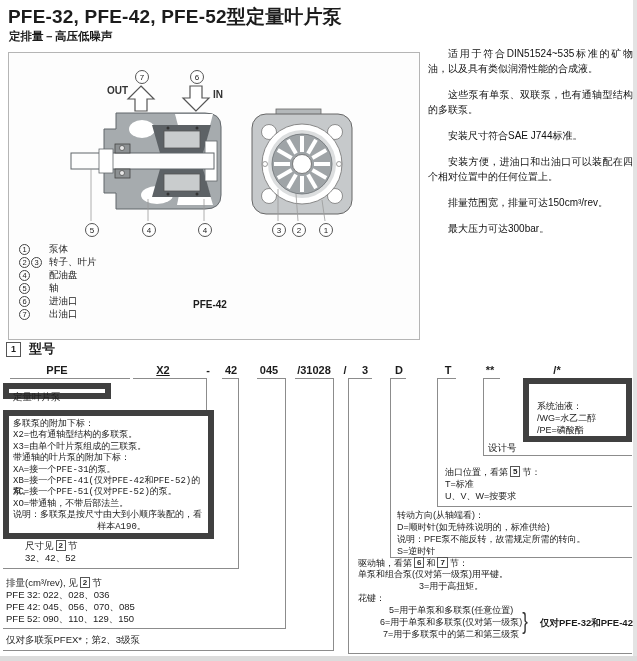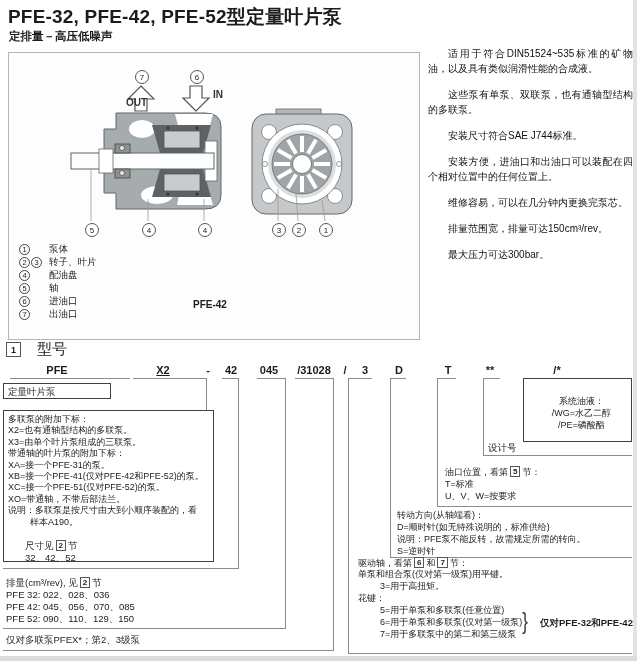--- a/index.html
+++ b/index.html
@@ -16,30 +16,30 @@
   .lrow{display:flex;align-items:center;height:13px;}
   .lnums{width:30px;display:flex;align-items:center;}
   .lc{display:inline-flex;width:11px;height:11px;border:1px solid #444;border-radius:50%;
       align-items:center;justify-content:center;font-size:7.5px;margin-right:1px;box-sizing:border-box;}
   .figcap{position:absolute;left:184px;top:246px;font-size:10px;font-weight:bold;text-align:right;}
   .intro{left:428px;top:46px;width:205px;font-size:10px;line-height:15px;text-align:justify;color:#111;}
   .intro p{margin:0 0 11px 0;text-indent:2em;}
   .sech{left:6px;top:340px;display:flex;align-items:center;}
   .secbox{width:13px;height:13px;border:1px solid #555;font-size:9px;font-weight:bold;
           display:flex;align-items:center;justify-content:center;}
-  .sectitle{margin-left:16px;font-size:15px;font-weight:normal;}
+  .sectitle{margin-left:8px;font-size:13px;font-weight:bold;}
   .code{position:absolute;top:364px;transform:translateX(-50%);font-weight:bold;font-size:11px;white-space:nowrap;}
   .hl{position:absolute;border-top:1px solid #8c8c8c;height:0;}
   .vl{position:absolute;border-left:1px solid #8c8c8c;width:0;}
-  .bx{position:absolute;border:1px solid #404040;background:#fff;box-sizing:border-box;}
+  .bx{position:absolute;border:6px solid #404040;background:#fff;box-sizing:border-box;}
   .blk{position:absolute;font-size:9.5px;line-height:12px;white-space:nowrap;color:#222;}
   .blk div{height:12px;}
   .multi-lines{font-size:9px;line-height:11.4px;padding:3px 0 0 4px;}
   .multi-lines div{height:11.4px;}
-  .ind2{padding-left:22px;}
+  .ind2{padding-left:22px;text-align:center;}
   .nbox{display:inline-block;border:1px solid #555;font-size:8px;line-height:9px;padding:0 2px;
         margin:0 2px;font-weight:bold;vertical-align:1px;}
   .brace{position:absolute;left:521px;top:607px;font-size:24px;font-weight:200;color:#333;
          transform:scaleX(.7);}
   .bnote{position:absolute;left:540px;top:617px;font-size:9.5px;font-weight:bold;white-space:nowrap;}
   .edge-r{left:633px;top:0;width:4px;height:661px;background:#e3e3e3;}
   .edge-b{left:0;top:656px;width:637px;height:5px;background:#dcdcdc;}
 </style>
 </head>
 <body>
@@ -110,21 +110,21 @@
       <g stroke="#9a9a9a" stroke-width="0.8">
         <line x1="82" y1="116" x2="82" y2="168"></line>
         <line x1="139" y1="146" x2="139" y2="168"></line>
         <line x1="195" y1="146" x2="195" y2="168"></line>
         <line x1="269" y1="136" x2="269" y2="168"></line>
         <line x1="287" y1="141" x2="289" y2="168"></line>
         <line x1="313" y1="147" x2="316" y2="168"></line>
       </g>
     </svg>
 
-    <span class="dirlabel" style="left:98px;top:44px;margin-left:19px;">OUT</span>
+    <span class="dirlabel" style="left:98px;top:32px;">OUT</span>
     <span class="dirlabel" style="left:204px;top:36px;text-align:right;">IN</span>
 
     <span class="cc" style="left:126px;top:17px;">7</span>
     <span class="cc" style="left:181px;top:17px;">6</span>
     <span class="cc" style="left:76px;top:170px;">5</span>
     <span class="cc" style="left:133px;top:170px;">4</span>
     <span class="cc" style="left:189px;top:170px;">4</span>
     <span class="cc" style="left:263px;top:170px;">3</span>
     <span class="cc" style="left:283px;top:170px;">2</span>
     <span class="cc" style="left:310px;top:170px;">1</span>
@@ -170,21 +170,20 @@
     </div>
 
     <span class="figcap">PFE-42</span>
   </div>
 
   <div class="abs intro">
     <p>适用于符合DIN51524~535标准的矿物油，以及具有类似润滑性能的合成液。</p>
     <p>这些泵有单泵、双联泵，也有通轴型结构的多联泵。</p>
     <p>安装尺寸符合SAE J744标准。</p>
     <p>安装方便，进油口和出油口可以装配在四个相对位置中的任何位置上。</p>
-    <p>维修容易，可以在几分钟内更换完泵芯。</p>
     <p>排量范围宽，排量可达150cm³/rev。</p>
     <p>最大压力可达300bar。</p>
   </div>
 
   <div class="abs sech">
     <span class="secbox">1</span>
     <span class="sectitle">型号</span>
   </div>
 
   <span class="code" style="left:57px;">PFE</span>
@@ -222,21 +221,21 @@
   <div class="vl" style="left:437px;top:378px;height:128px;"></div>
   <div class="hl" style="left:437px;top:506px;width:195px;"></div>
   <div class="hl" style="left:483px;top:378px;width:17px;"></div>
   <div class="vl" style="left:483px;top:378px;height:77px;"></div>
   <div class="hl" style="left:483px;top:455px;width:149px;"></div>
 
   <div class="bx" style="left:3px;top:383px;width:108px;height:16px;">
     <div style="font-size:9.5px;padding:2px 0 0 4px;">定量叶片泵</div>
   </div>
 
-  <div class="bx" style="left:3px;top:410px;width:211px;height:152px;">
+  <div class="bx" style="left:3px;top:410px;width:211px;height:129px;font-family:Liberation Mono, monospace;">
     <div class="multi-lines">
       <div>多联泵的附加下标：</div>
       <div>X2=也有通轴型结构的多联泵。</div>
       <div>X3=由单个叶片泵组成的三联泵。</div>
       <div>带通轴的叶片泵的附加下标：</div>
       <div>XA=接一个PFE-31的泵。</div>
       <div>XB=接一个PFE-41(仅对PFE-42和PFE-52)的泵。</div>
       <div>XC=接一个PFE-51(仅对PFE-52)的泵。</div>
       <div>XO=带通轴，不带后部法兰。</div>
       <div>说明：多联泵是按尺寸由大到小顺序装配的，看</div>
@@ -279,21 +278,21 @@
 
   <div class="blk" style="left:445px;top:466px;font-size:9px;line-height:12.5px;">
     <div><span>油口位置，看第</span><span class="nbox">5</span><span>节：</span></div>
     <div>T=标准</div>
     <div>U、V、W=按要求</div>
   </div>
 
   <div class="blk" style="left:488px;top:442px;">设计号</div>
 
   <div class="bx" style="left:523px;top:378px;width:109px;height:64px;">
-    <div style="font-size:9px;line-height:12px;padding:16px 0 0 8px;text-align:center;">
+    <div style="font-size:9px;line-height:12px;padding:16px 0 0 8px;">
       <div>系统油液：</div>
       <div>/WG=水乙二醇</div>
       <div>/PE=磷酸酯</div>
     </div>
   </div>
 
   <div class="abs edge-r"></div>
   <div class="abs edge-b"></div>
 </div>
 

